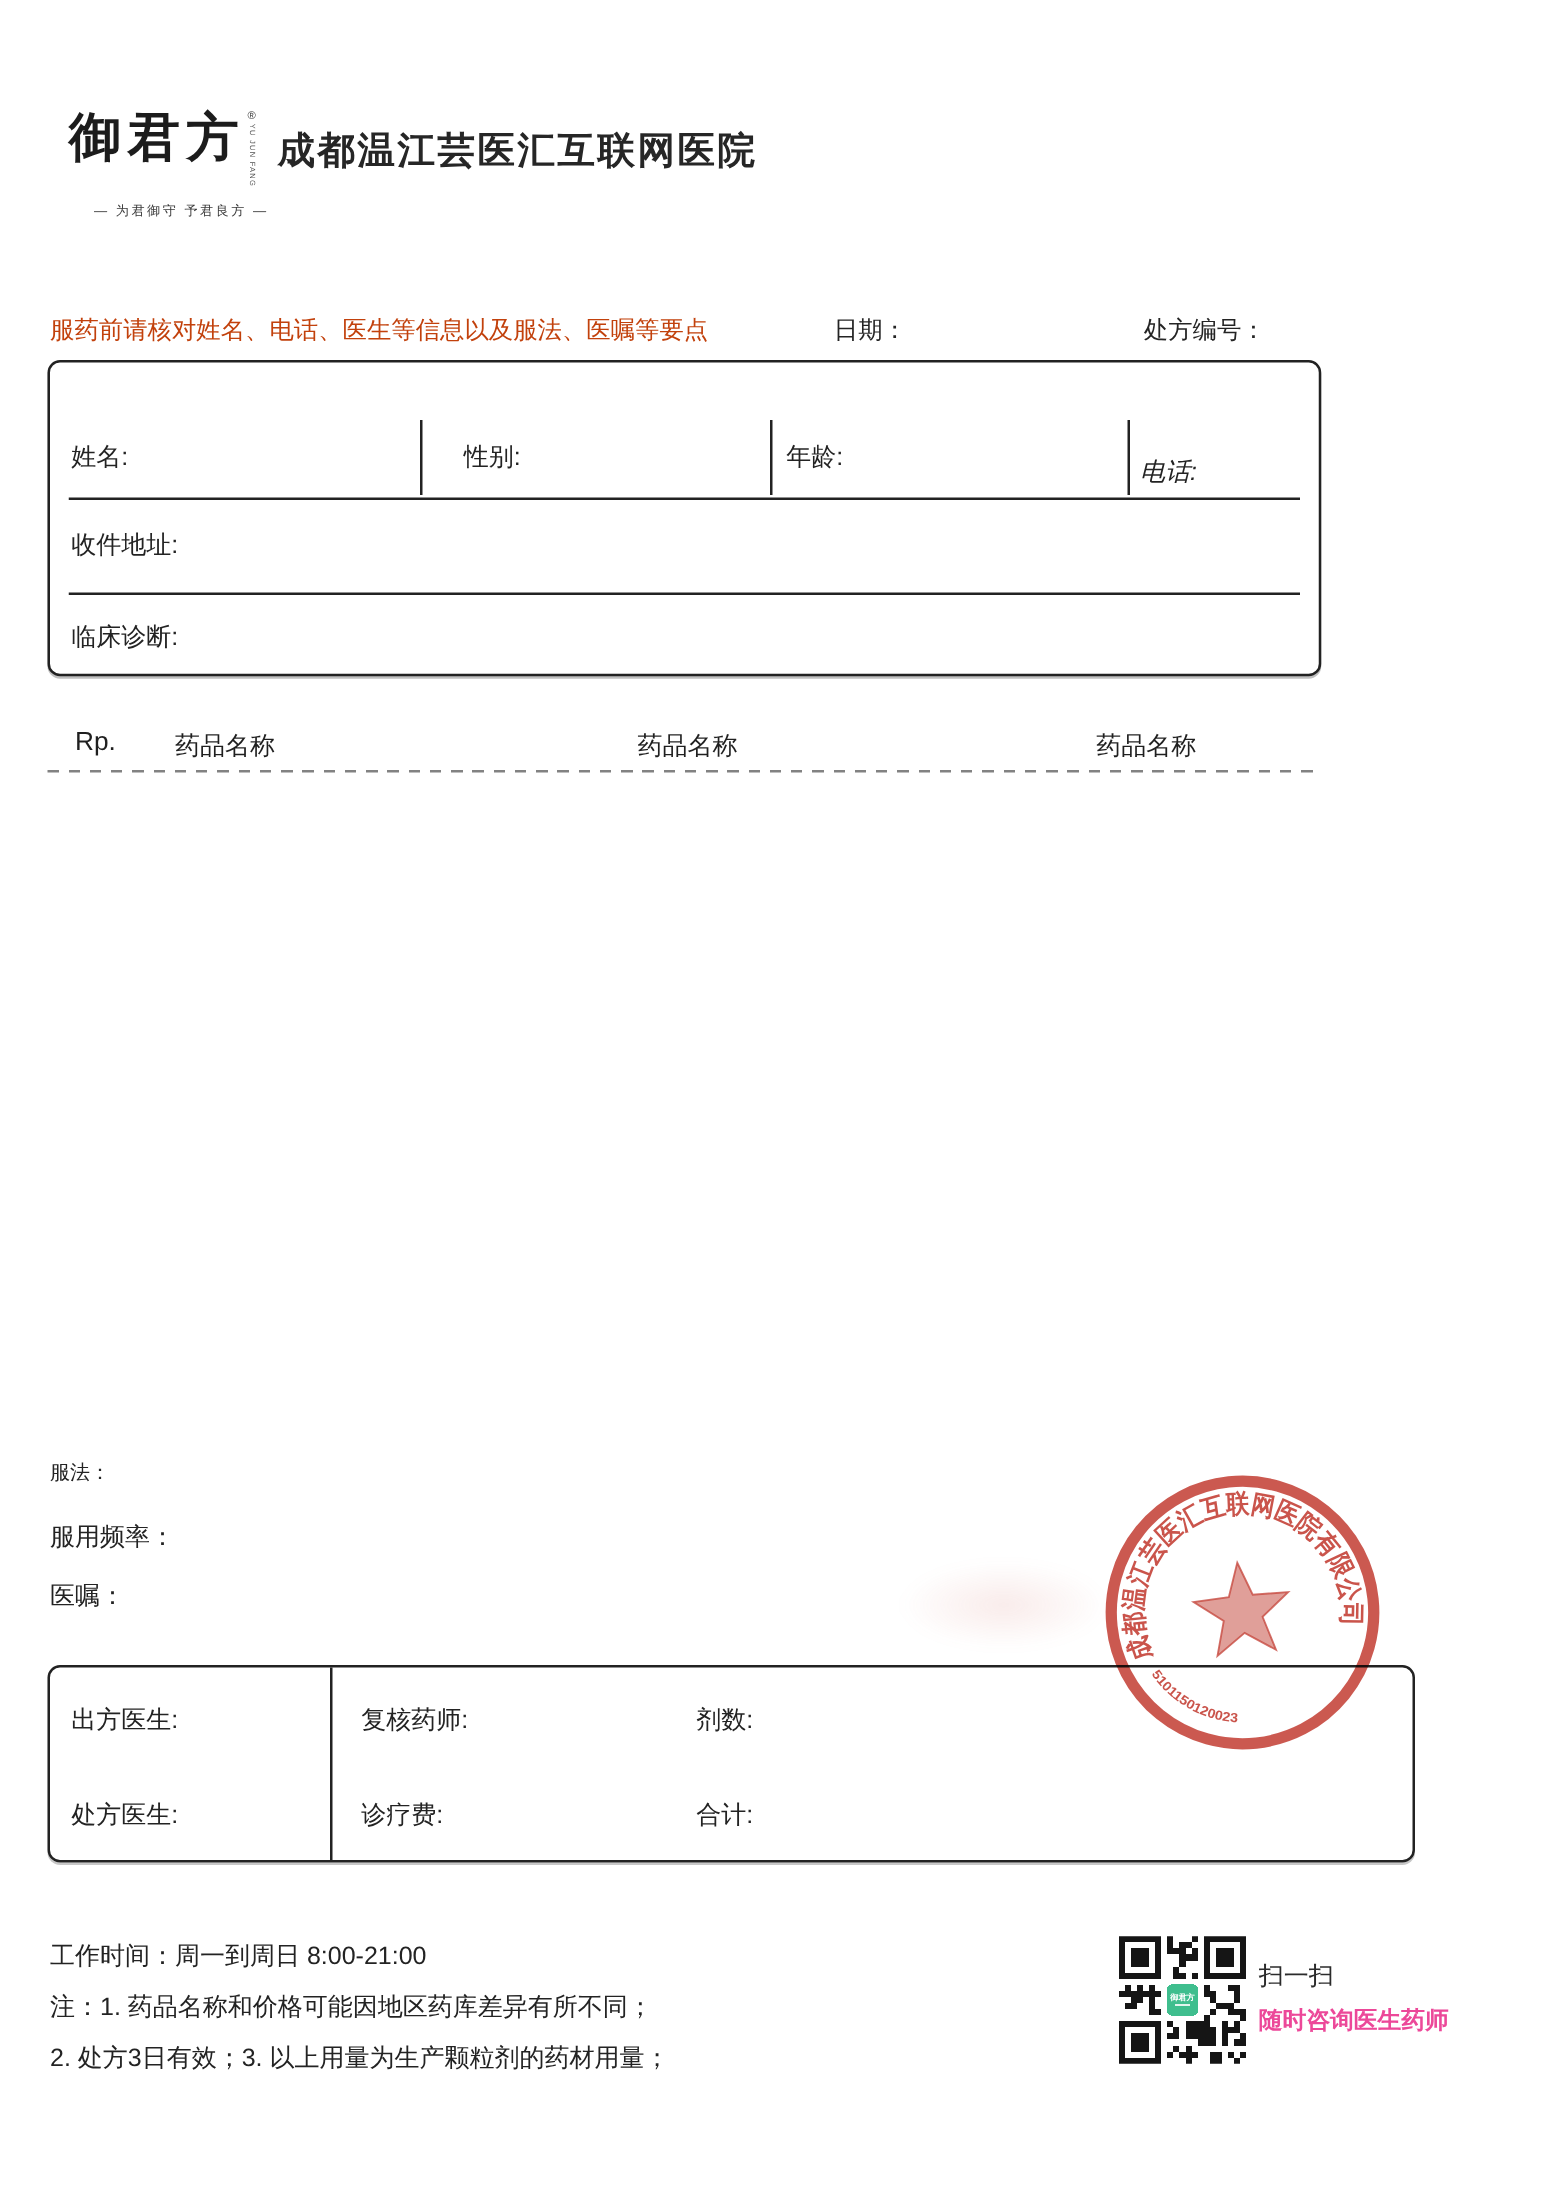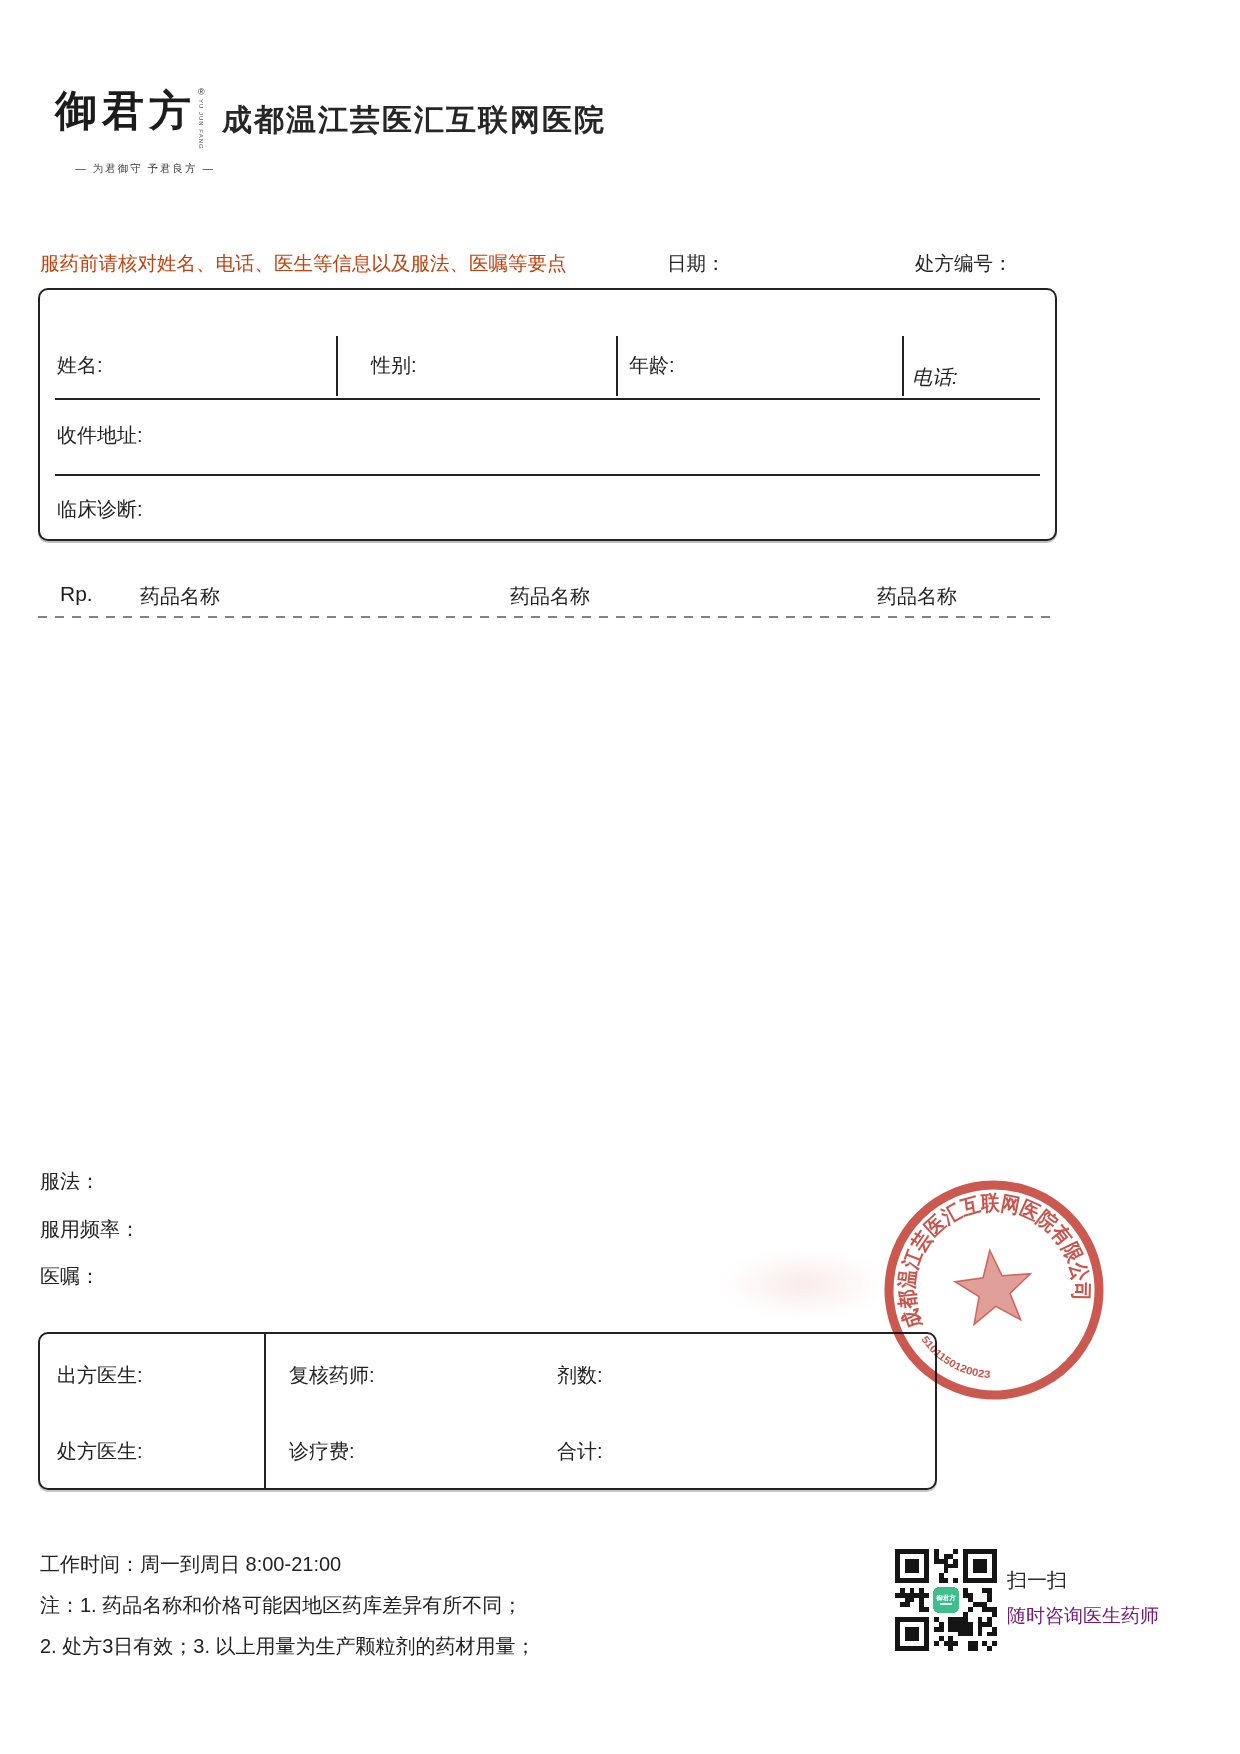--- a/index.html
+++ b/index.html
@@ -42,26 +42,26 @@
   
   .rp-label { position:absolute; left:60px;  top:582px; font-size:21px; color:#1f1f1f; }
   .rp-col1  { position:absolute; left:140px; top:583px; font-size:20px; color:#1f1f1f; }
   .rp-col2  { position:absolute; left:510px; top:583px; font-size:20px; color:#1f1f1f; }
   .rp-col3  { position:absolute; left:877px; top:583px; font-size:20px; color:#1f1f1f; }
   .dashed-rule {
     position:absolute; left:38px; top:616px; width:1019px; height:2px;
     background:repeating-linear-gradient(90deg,#828282 0 9px,transparent 9px 17px);
   }
   
-  .usage  { position:absolute; left:40px; top:1168px; font-size:20px; color:#232323; }
+  .usage  { position:absolute; left:40px; top:1168px; font-size:16px; color:#232323; }
   .freq   { position:absolute; left:40px; top:1216px; font-size:20px; color:#232323; }
   .advice { position:absolute; left:40px; top:1263px; font-size:20px; color:#232323; }
   
   .signoff-box {
-    position:absolute; left:38px; top:1332px; width:899px; height:158px;
+    position:absolute; left:38px; top:1332px; width:1094px; height:158px;
     border:2.5px solid #222; border-radius:10px; background:transparent;
     box-shadow:0 2px 0 rgba(0,0,0,0.22);
   }
   .so-vline { position:absolute; left:224px; top:0; bottom:0; width:2px; background:#222; }
   .so-label { position:absolute; font-size:20px; color:#232323; white-space:nowrap; }
   .so-issuing   { left:17px;  top:28px; }
   .so-review    { left:249px; top:28px; }
   .so-doses     { left:517px; top:28px; }
   .so-prescrib  { left:17px;  top:104px; }
   .so-fee       { left:249px; top:104px; }
@@ -73,21 +73,21 @@
     position:absolute; left:688px; top:1236px; width:230px; height:96px;
     background:radial-gradient(closest-side, rgba(205,90,80,0.12), rgba(205,90,80,0) 72%);
     filter:blur(5px); pointer-events:none;
   }
   
   .work-hours { position:absolute; left:40px; top:1551px; font-size:20px; color:#232323; }
   .note1      { position:absolute; left:40px; top:1592px; font-size:20px; color:#232323; }
   .note2      { position:absolute; left:40px; top:1633px; font-size:20px; color:#232323; }
   .qr { position:absolute; left:895px; top:1549px; width:102px; height:102px; shape-rendering:crispEdges; }
   .qr-title    { position:absolute; left:1007px; top:1567px; font-size:20px; color:#2b2b2b; }
-  .qr-subtitle { position:absolute; left:1007px; top:1603px; font-size:19px; color:#701a75; }
+  .qr-subtitle { position:absolute; left:1007px; top:1603px; font-size:19px; color:#ec4899;font-weight:bold; }
 </style>
 </head>
 <body>
 
 <div class="page">
 
   <div class="logo">
     <div class="logo-main">
       <span class="logo-text">御君方</span>
       <span class="logo-side">

